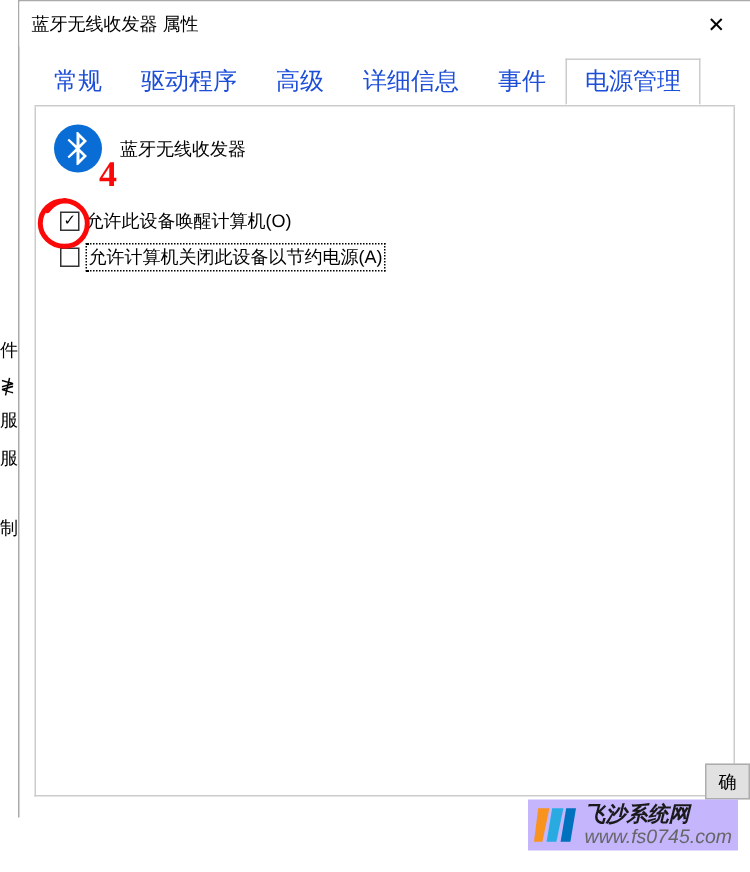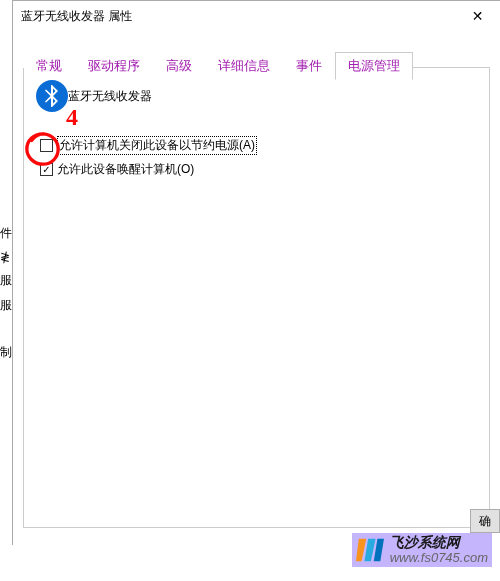--- a/index.html
+++ b/index.html
@@ -52,43 +52,44 @@
     .content {
       padding: 8px 10px;
     }
     .tabs {
       display: flex;
       border-bottom: 1px solid #ccc;
       position: relative;
     }
     .tab {
       padding: 4px 12px;
-      font-size: 13px;
-      color: #a21caf;
+      font-size: 16px;
+      color: #1d4ed8;
       cursor: pointer;
       border: 1px solid transparent;
       border-bottom: none;
       position: relative;
-      top: 13px;
+      top: 0;
       background: #fff;
     }
     .tab.active {
       border: 1px solid #ccc;
       border-bottom: 1px solid #fff;
     }
     .tab-panel {
       border: 1px solid #ccc;
       border-top: none;
       padding: 12px;
       min-height: 460px;
       position: relative;
     }
     .device-header {
       display: flex;
       align-items: center;
+      gap: 12px;
       margin-bottom: 24px;
     }
     .bt-icon {
       width: 32px;
       height: 32px;
       background: #0a6dd6;
       border-radius: 50%;
       display: flex;
       align-items: center;
       justify-content: center;
@@ -247,27 +248,27 @@
       <div class="device-header">
         <div class="bt-icon">
           <svg viewBox="0 0 16 24">
             <path d="M 7 1 L 7 10 L 2 5.5 L 1 6.5 L 6.5 12 L 1 17.5 L 2 18.5 L 7 14 L 7 23 L 8 23 L 14 17 L 9 12 L 14 7 L 8 1 Z M 9 4.5 L 11.5 7 L 9 9.5 Z M 9 14.5 L 11.5 17 L 9 19.5 Z" fill="#fff"></path>
           </svg>
         </div>
         <span class="device-name">蓝牙无线收发器</span>
       </div>
 
       <div class="option-row">
+        <span class="checkbox checked"></span>
+        <span class="option-label">允许此设备唤醒计算机(O)</span>
+      </div>
+
+      <div class="option-row">
         <span class="checkbox"></span>
         <span class="option-label focused">允许计算机关闭此设备以节约电源(A)</span>
-      </div>
-
-      <div class="option-row">
-        <span class="checkbox checked"></span>
-        <span class="option-label">允许此设备唤醒计算机(O)</span>
       </div>
     </div>
 
     <div class="buttons-area">
       <button class="btn"><span>确</span></button>
     </div>
   </div>
 </div>
 
 <div class="annotation-4">4</div>

